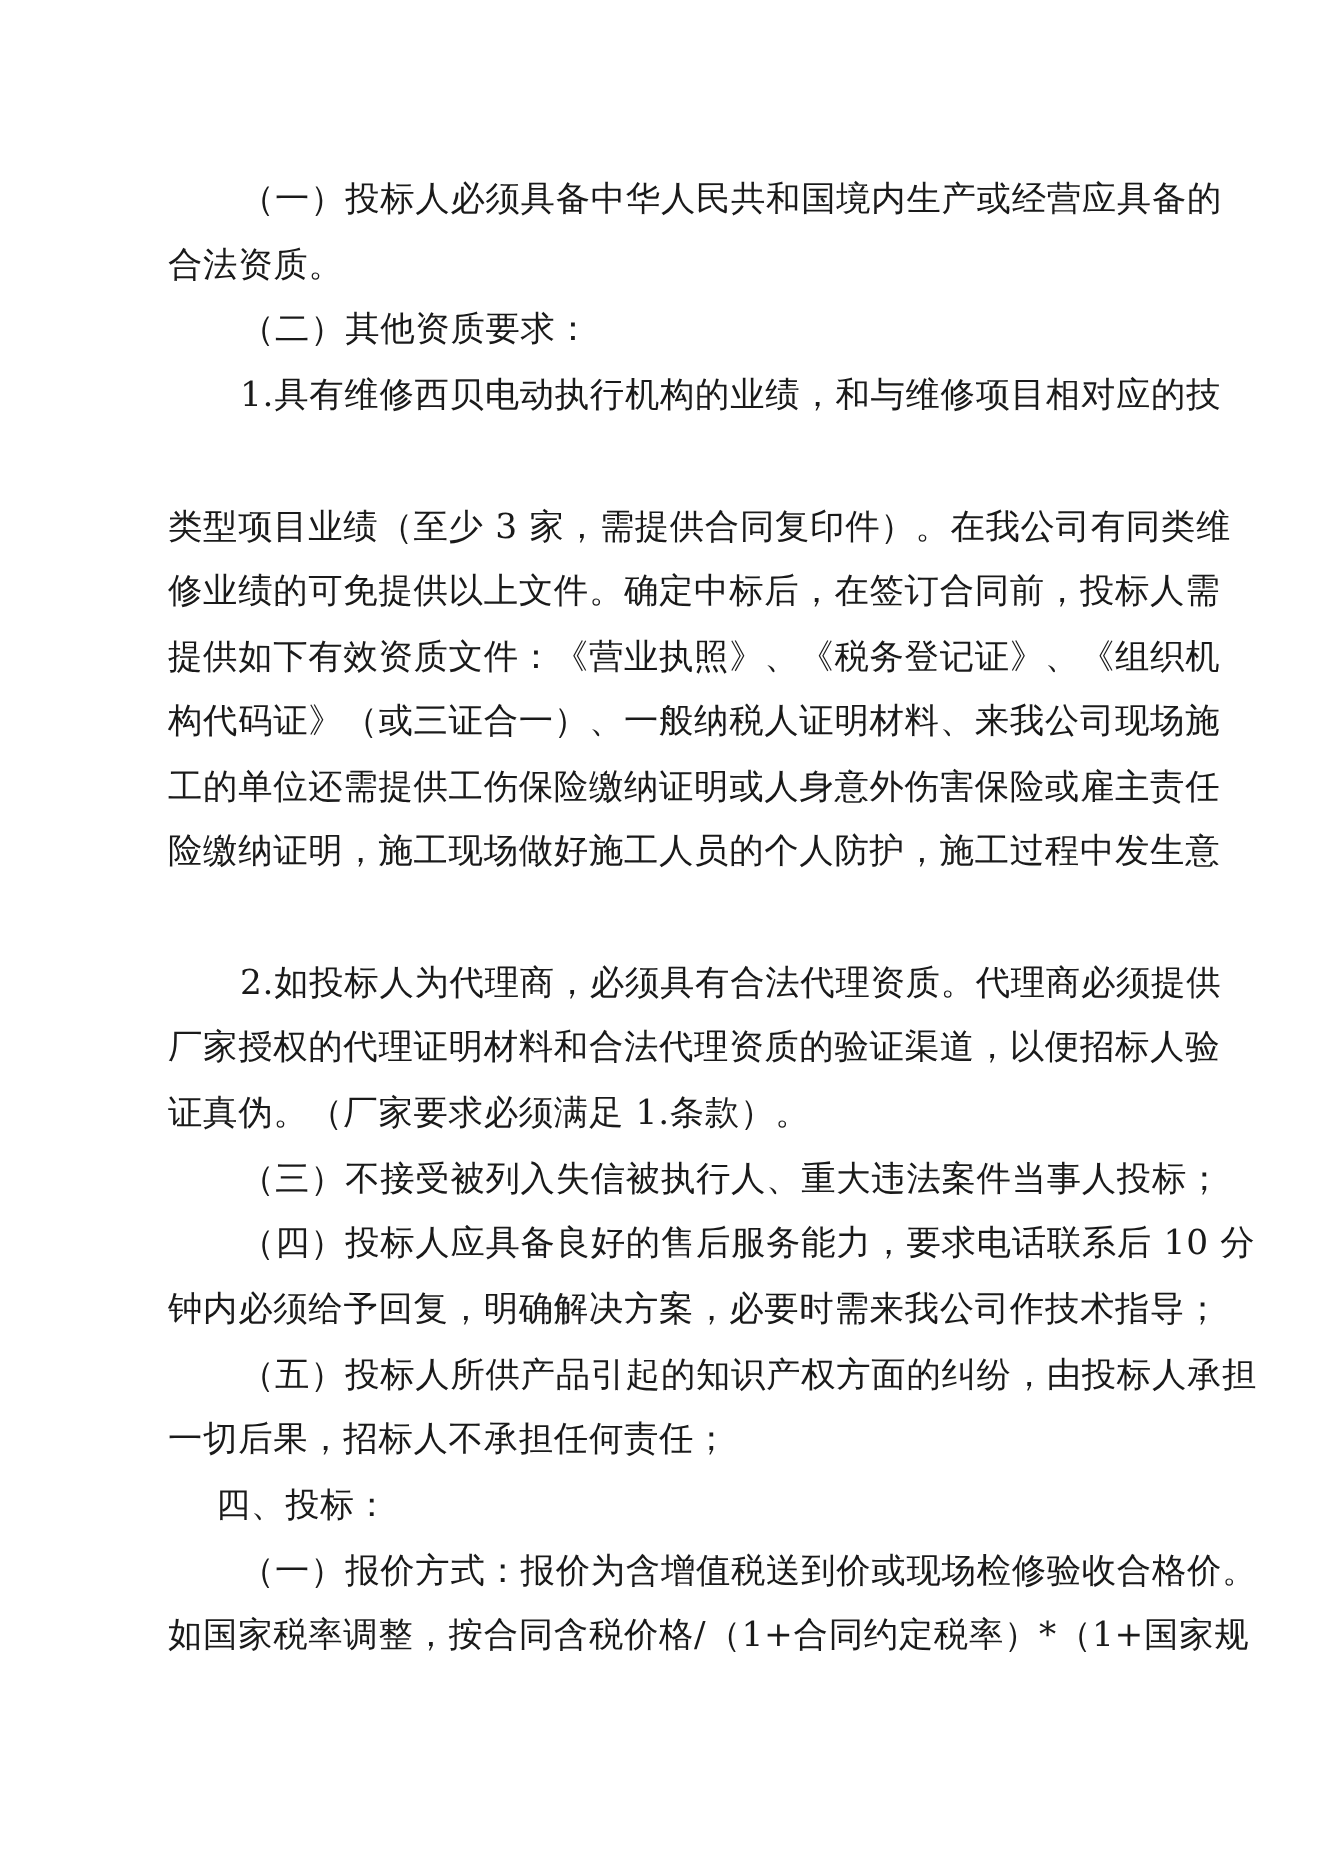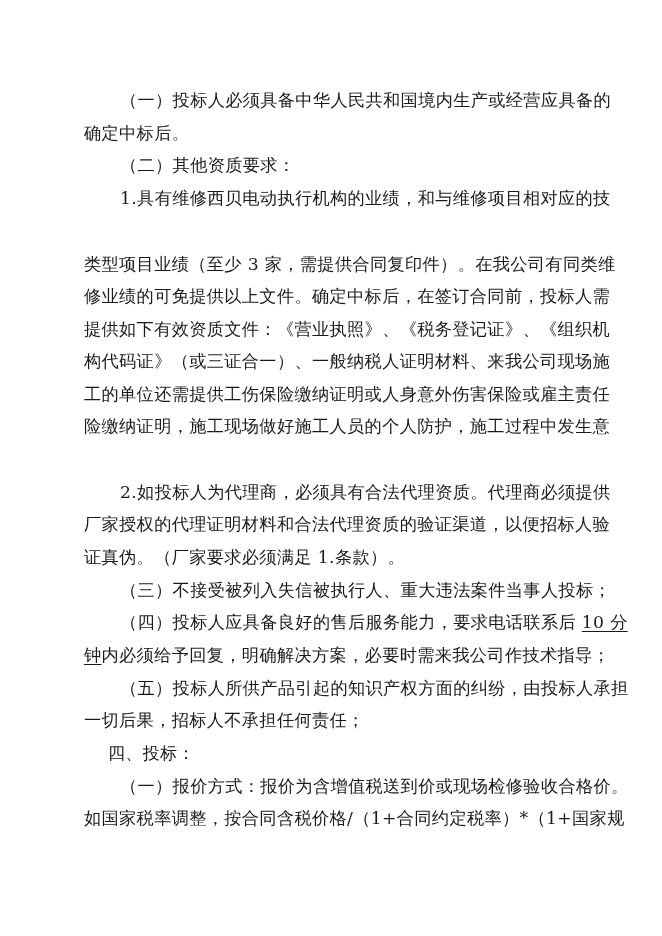--- a/index.html
+++ b/index.html
@@ -33,31 +33,30 @@
       letter-spacing: 0.35px;
     }
     .indent2 { left: 116px; }
     .indent1 { left: 104px; }
     .bold {
       font-family: "DejaVu Sans", "Liberation Sans", sans-serif;
       font-weight: normal;
       font-size: 17px;
     }
     .u {
-      text-decoration: underline;
       text-underline-offset: 3px;
     }
   </style>
 </head>
 <body>
 
 <div class="page">
 
   <div class="line indent2" style="top:87px">（一）投标人必须具备中华人民共和国境内生产或经营应具备的</div>
-  <div class="line" style="top:120px">确定中标后。</div>
+  <div class="line" style="top:120px">合法资质。</div>
   <div class="line indent2" style="top:152px">（二）其他资质要求：</div>
   <div class="line indent2" style="top:185px">1.具有维修西贝电动执行机构的业绩，和与维修项目相对应的技</div>
   <div class="line" style="top:251px">类型项目业绩（至少 3 家，需提供合同复印件）。在我公司有同类维</div>
   <div class="line" style="top:316px">提供如下有效资质文件：《营业执照》、《税务登记证》、《组织机</div>
   <div class="line" style="top:283px">修业绩的可免提供以上文件。确定中标后，在签订合同前，投标人需</div>
   <div class="line" style="top:348px">构代码证》（或三证合一）、一般纳税人证明材料、来我公司现场施</div>
   <div class="line" style="top:381px">工的单位还需提供工伤保险缴纳证明或人身意外伤害保险或雇主责任</div>
   <div class="line" style="top:413px">险缴纳证明，施工现场做好施工人员的个人防护，施工过程中发生意</div>
   <div class="line indent2" style="top:479px">2.如投标人为代理商，必须具有合法代理资质。代理商必须提供</div>
   <div class="line" style="top:511px">厂家授权的代理证明材料和合法代理资质的验证渠道，以便招标人验</div>

